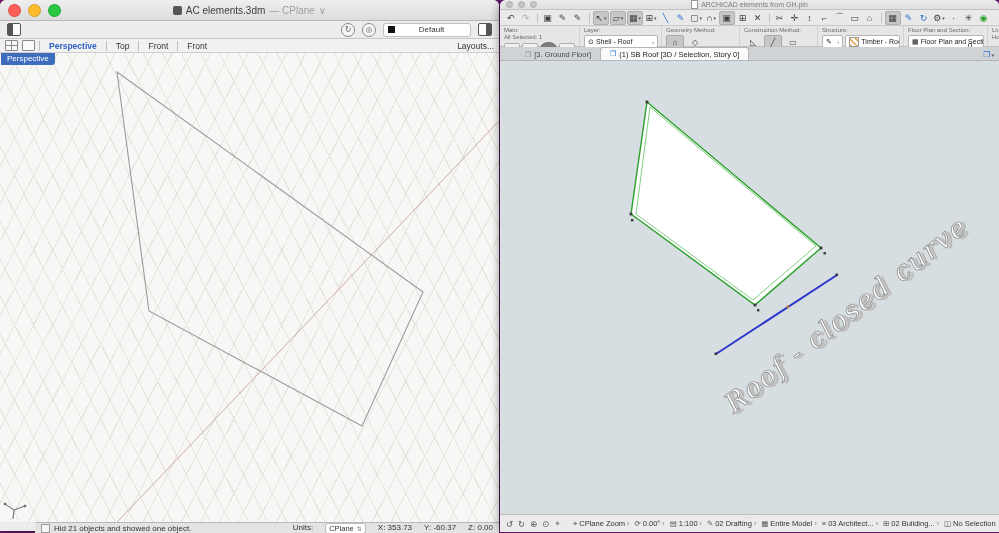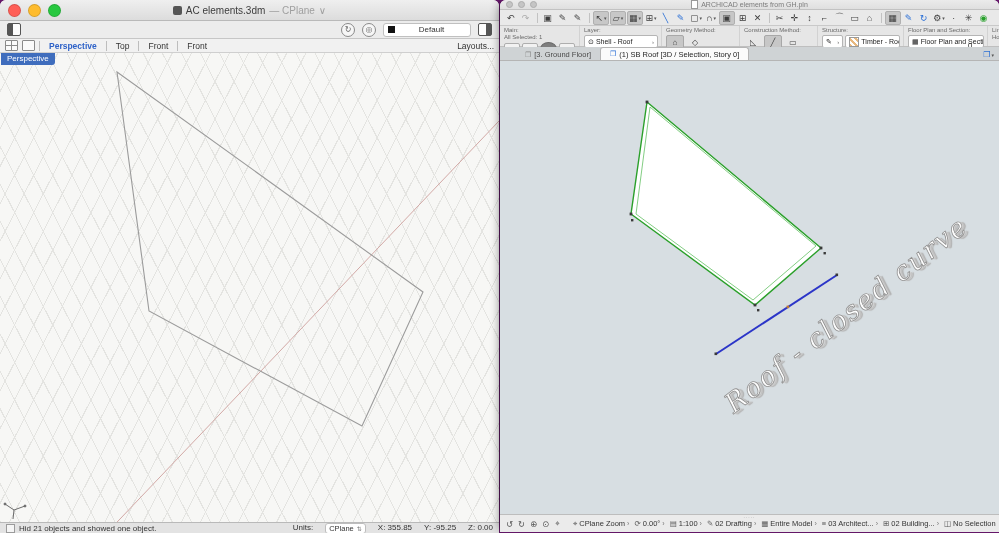--- a/index.html
+++ b/index.html
@@ -35,21 +35,21 @@
   .rh-tab{padding:0 9px;border-left:1px solid #bdbdbd;cursor:default;white-space:nowrap;}
   .rh-tab.active{color:#2e62c8;font-weight:bold;}
   .layouts{margin-left:auto;color:#333;}
   .rh-viewport{position:relative;height:469px;overflow:hidden;
     background:
       repeating-linear-gradient(63deg,#e4e4e1 0 1px,transparent 1px 17px),
       repeating-linear-gradient(117deg,#e4e4e1 0 1px,transparent 1px 17px),
       #f7f7f5;}
   .vp-badge{position:absolute;top:0;left:1px;background:#3f6dbd;color:#fff;font-size:8px;padding:1px 6px 2px;border-radius:0 0 3px 0;z-index:2;}
   .rh-svg,.ac-svg{position:absolute;left:0;top:0;}
-  .rh-status{height:11px;display:flex;align-items:center;background:#e3e3e3;border-top:1px solid #b9b9b9;font-size:8px;color:#333;padding:0 6px;}
+  .rh-status{height:11px;display:flex;align-items:center;background:#e3e3e3;border-top:1px solid #b9b9b9;font-size:8px;color:#333;padding:0 6px;margin-left:35px;}
   .chk{width:7px;height:7px;border:1px solid #9b9b9b;background:#f5f5f5;margin-right:4px;flex:none;}
   .status-right{margin-left:auto;display:flex;align-items:flex-start;gap:12px;}
   .cplane{display:flex;align-items:center;background:#fff;border:1px solid #bdbdbd;border-radius:3px;height:9px;padding:0 3px;gap:3px;font-size:7.5px;}
   .updown{font-size:6px;color:#777;}
 
   
   .titlebar-r{height:9px;background:linear-gradient(#ebebeb,#dfdfdf);border-bottom:1px solid #c2c2c2;border-radius:6px 6px 0 0;
     position:relative;display:flex;align-items:center;}
   .traffic-r{display:flex;gap:5px;margin-left:6px;z-index:2;}
   .tdot-r{width:5px;height:5px;border-radius:50%;background:#c5c5c5;border:0.5px solid #adadad;}
@@ -165,22 +165,22 @@
 
     <div class="rh-status">
       <span class="chk"></span>
       <span>Hid 21 objects and showed one object.</span>
       <div class="status-right">
         <span>Units:</span>
         <span class="cplane">
           <span>CPlane</span>
           <span class="updown">⇅</span>
         </span>
-        <span>X: 355.85</span>
-        <span>Y: -95.25</span>
+        <span>X: 353.73</span>
+        <span>Y: -60.37</span>
         <span>Z: 0.00</span>
       </div>
     </div>
   </div>
 
   <div class="win win-right">
     <div class="titlebar-r">
       <div class="traffic-r">
         <span class="tdot-r"></span>
         <span class="tdot-r"></span>

